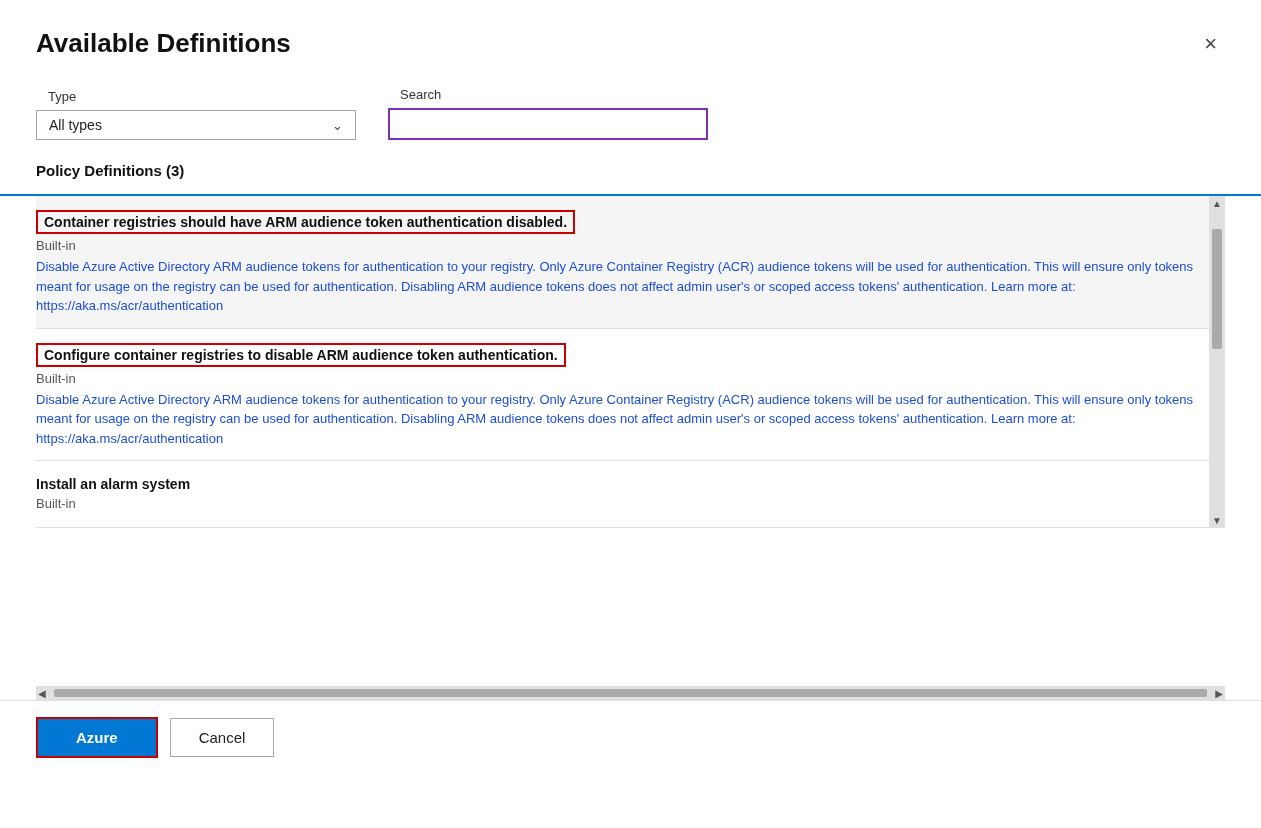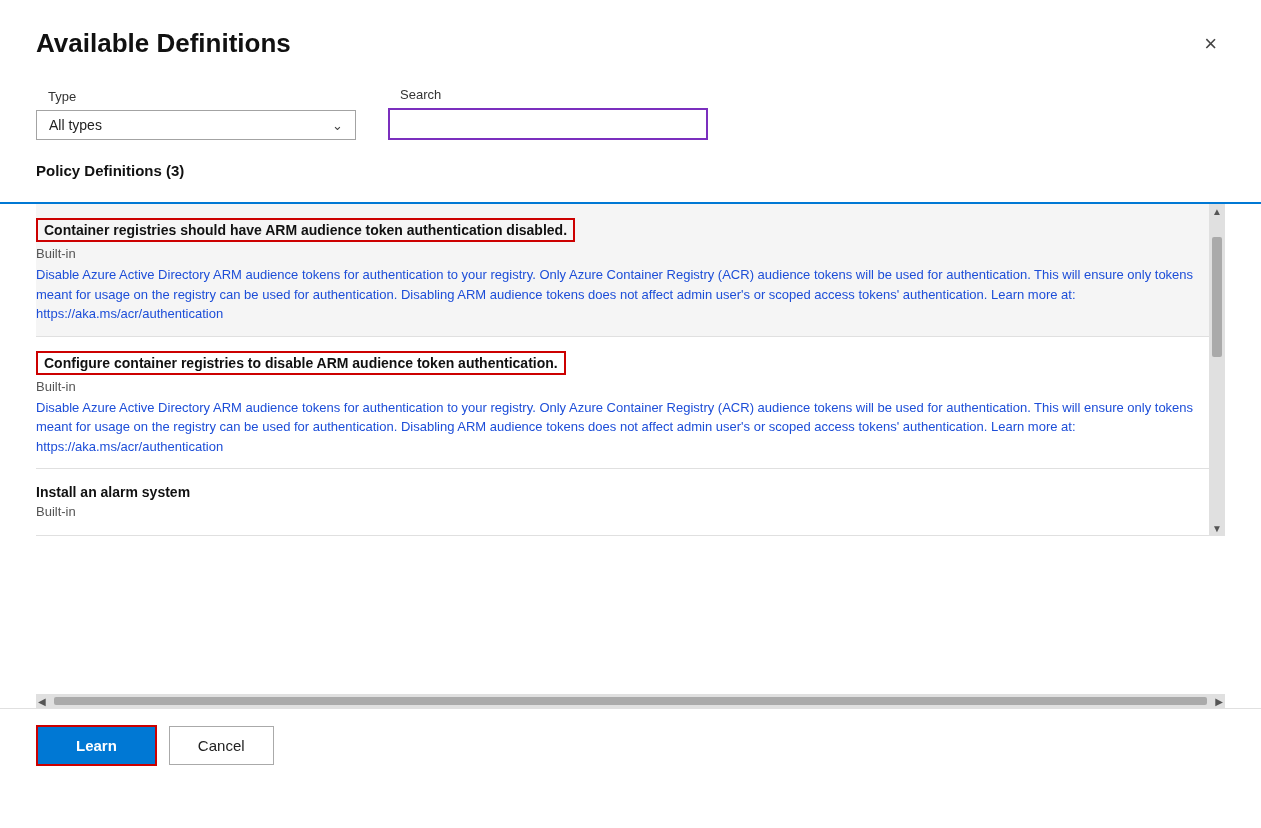--- a/index.html
+++ b/index.html
@@ -76,21 +76,21 @@
     }
     .search-input {
       border: 2px solid #7B2FBE;
       padding: 6px 12px;
       width: 320px;
       font-size: 14px;
       color: #222;
       outline: none;
     }
     .section-header {
-      padding: 8px 36px 16px 36px;
+      padding: 8px 36px 8px 36px;
       border-bottom: 2px solid #0078d4;
       margin-bottom: 0;
     }
     .section-title {
       font-size: 15px;
       font-weight: 600;
       color: #111;
       padding-bottom: 7px;
       display: inline-block;
     }
@@ -283,16 +283,16 @@
     </div>
   </div>
 
   <div class="h-scrollbar-area">
     <span class="h-scrollbar-arrow">◀</span>
     <div class="h-scrollbar-thumb"></div>
     <span class="h-scrollbar-arrow">▶</span>
   </div>
 
   <div class="dialog-footer">
-    <button class="btn-select">Learn</button>
+    <button class="btn-select">Azure</button>
     <button class="btn-cancel">Cancel</button>
   </div>
 </div>
 
 </body></html>

